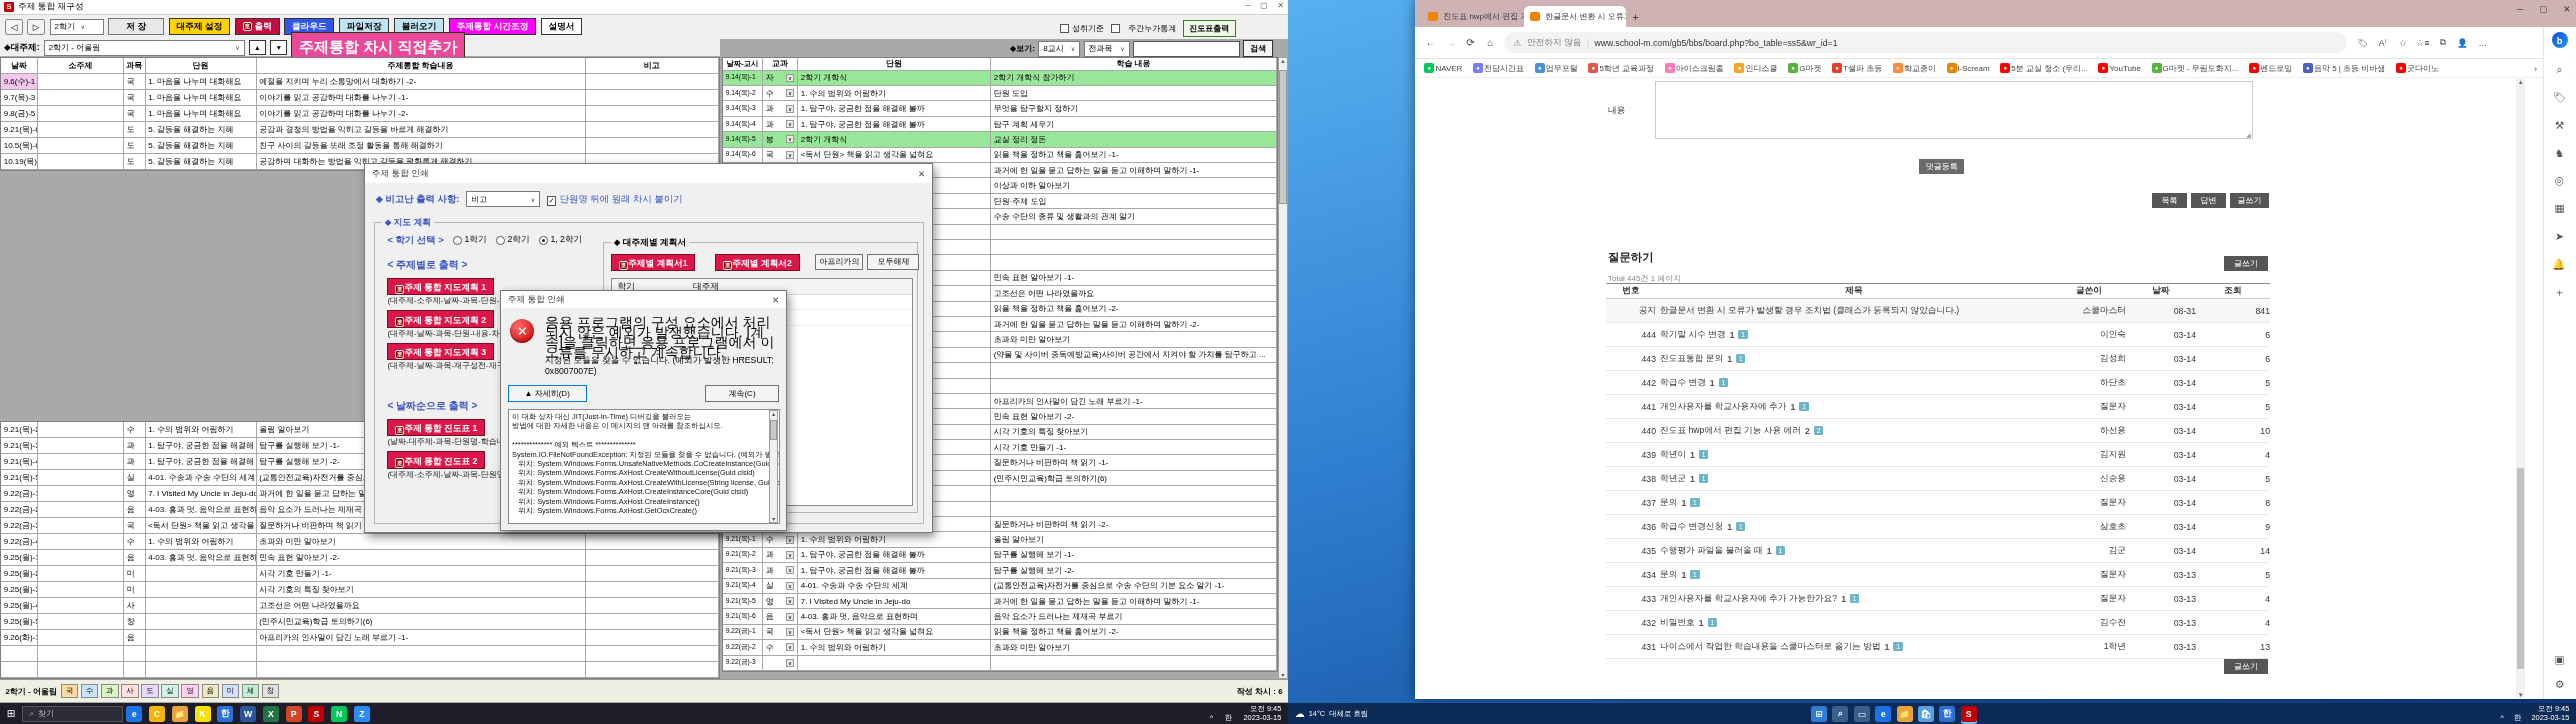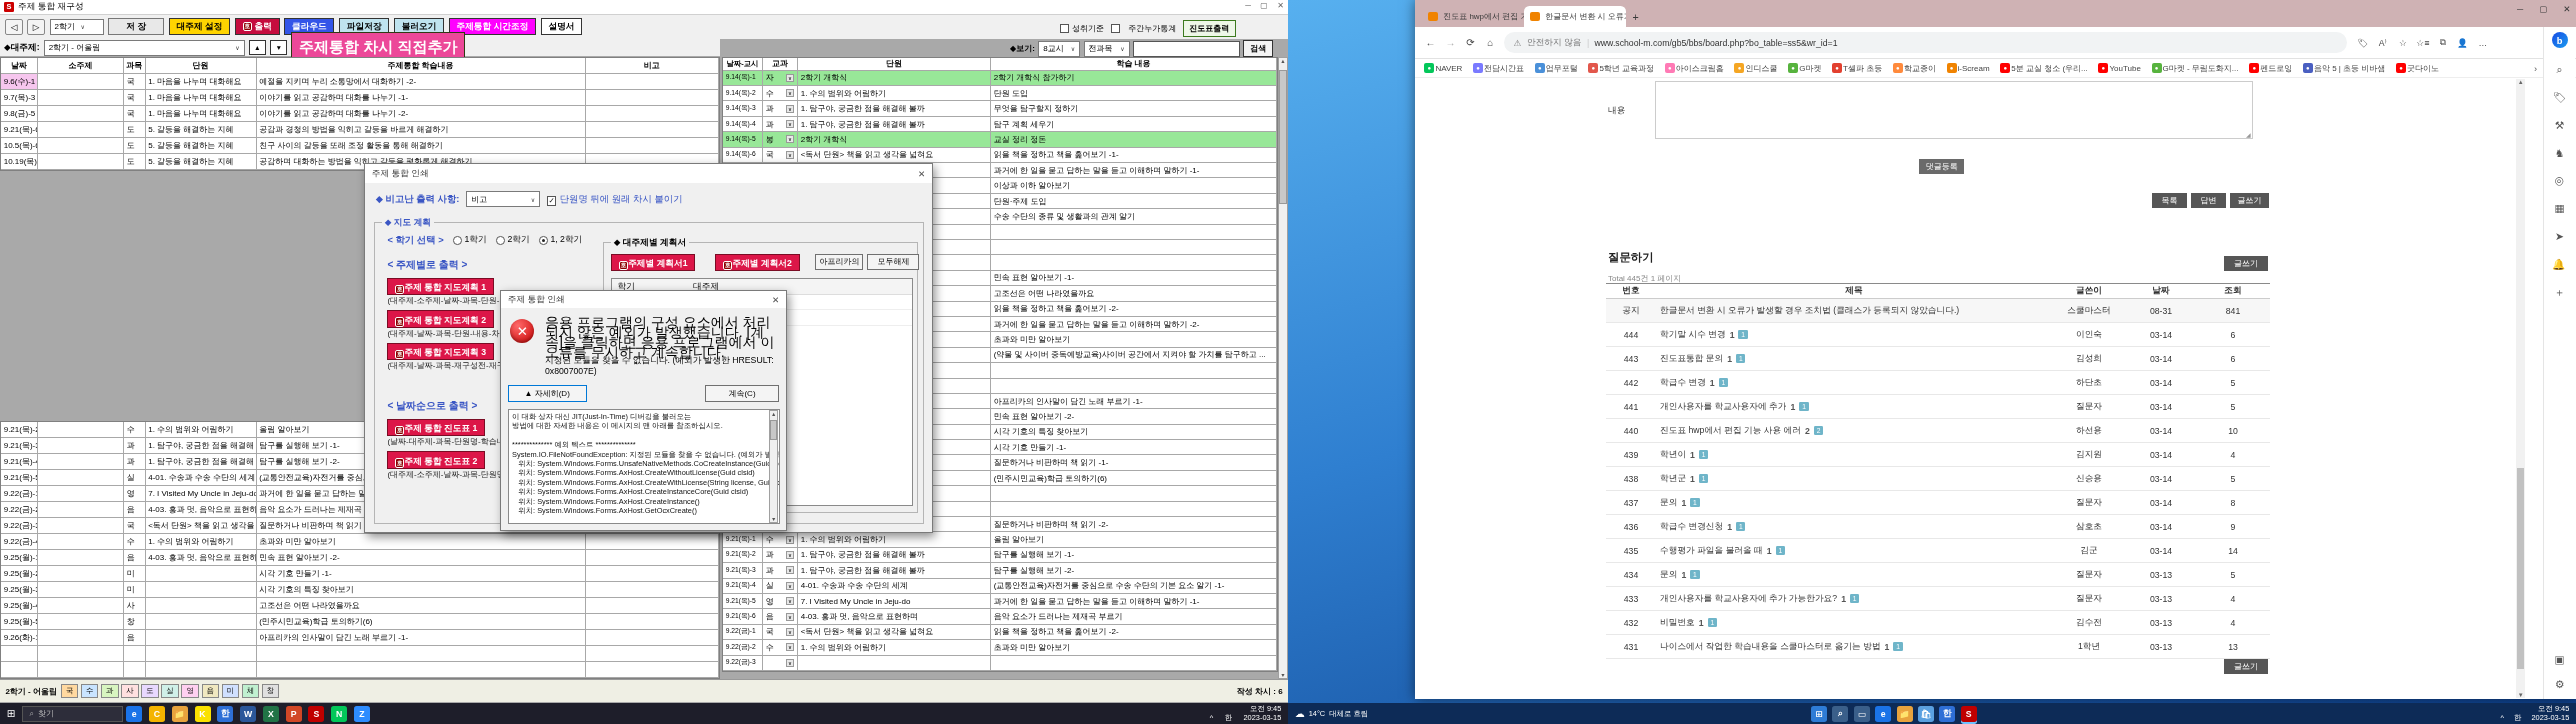--- a/index.html
+++ b/index.html
@@ -70,21 +70,21 @@
 .addrpill{height:21.5px;background:#f1f3f4;border-radius:10.7px;display:flex;align-items:center;font-size:8.7px;color:#333;padding:0 9.4px;gap:5.4px}
 .bmbar{left:0;top:59px;width:1161px;height:19px;background:#fff;border-bottom:0.7px solid #eee;display:flex;align-items:center;gap:10.7px;padding-left:9.4px;font-size:8px;color:#444;overflow:hidden}
 .bmitem{display:flex;align-items:center;gap:1px;white-space:nowrap}
 .bfav{width:10px;height:10px;border-radius:2px;color:#fff;font-size:6px;display:flex;align-items:center;justify-content:center;font-weight:bold}
 .page{left:0;top:78px;width:1111px;height:621px;background:#fff}
 .darkbtn{background:#565656;color:#fff;font-size:8px;height:14.8px;display:inline-flex;align-items:center;justify-content:center;padding:0 6.7px}
 .board{font-size:8.7px;color:#333}
 .bhead,.brow{display:grid;grid-template-columns:50px 396px 74px 70px 74px;align-items:center}
 .bhead{height:16px;border-top:0.7px solid #8a8a8a;border-bottom:0.7px solid #ccc;font-weight:bold}
 .brow{height:24px;border-bottom:0.7px solid #e8e8e8}
-.brow .bc{text-align:center;overflow:hidden;white-space:nowrap}
+.brow .bc{text-align:right;overflow:hidden;white-space:nowrap}
 .brow .bt{text-align:left;padding-left:4px;display:flex;align-items:center;gap:4px;overflow:hidden;white-space:nowrap}
 .notice{background:#f7f7f7}
 .cmt{min-width:9.4px;height:9.4px;background:#6fb5c9;color:#fff;font-size:6.7px;border-radius:1.3px;display:inline-flex;align-items:center;justify-content:center;flex:none}
 .cmt:empty{display:none}
 .cnt{font-weight:bold;color:#555}
 .rail{left:1128px;top:27px;width:32px;height:672px;background:#fff;border-left:0.7px solid #e5e5e5;display:flex;flex-direction:column;align-items:center;padding-top:5.4px;gap:14.8px;color:#555;font-size:10.7px}
 .bingb{width:16px;height:16px;border-radius:50%;background:linear-gradient(135deg,#174ae4,#1b9cf0);color:#fff;font-weight:bold;font-size:9.4px;display:flex;align-items:center;justify-content:center}
 .rtaskbar{left:0;top:703px;width:1288px;height:21.5px;background:#0d2b57;display:flex;align-items:center;color:#fff;font-size:7.4px}
 .weather{display:flex;align-items:center;gap:4px;padding-left:6.7px;width:127px}
 .center-icons{position:absolute;left:523px;display:flex;gap:5.4px;align-items:center}

